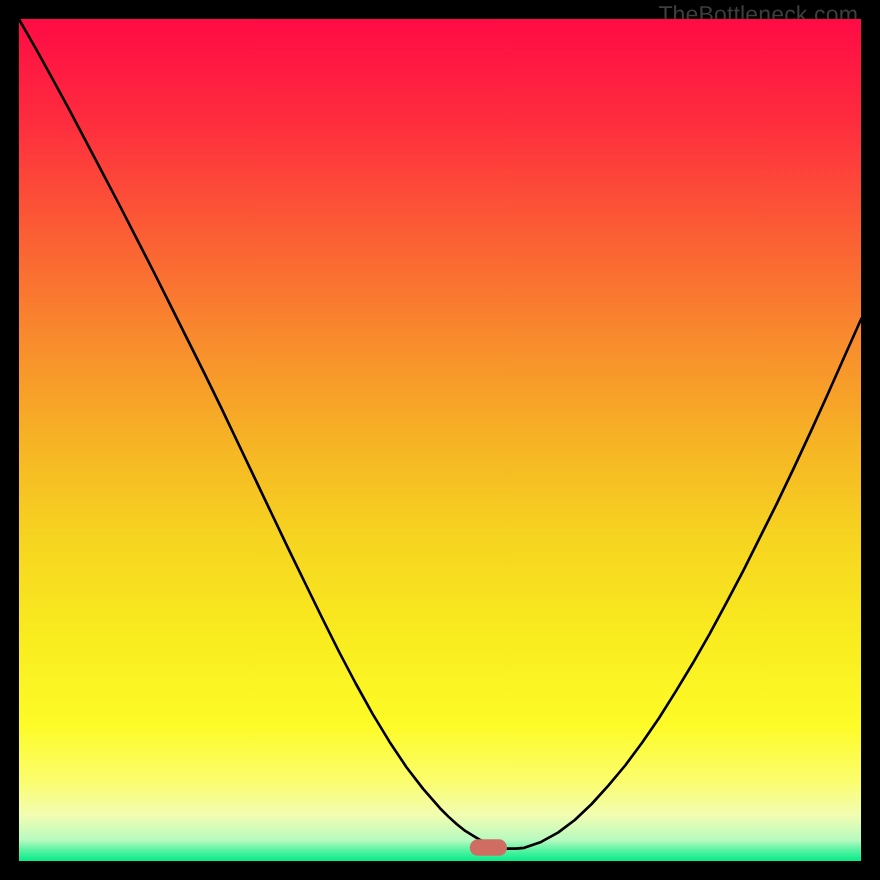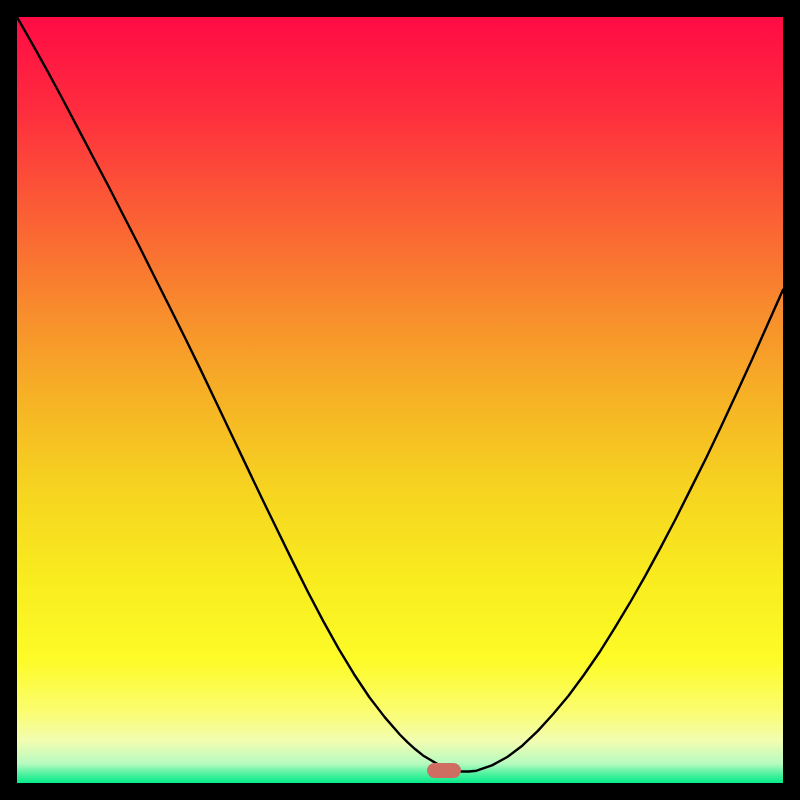--- a/index.html
+++ b/index.html
@@ -48,20 +48,21 @@
     border-radius: 9px;
     height: 15px;
     width: 34px;
   }
 </style>
 </head>
 <body>
 
 <div class="stage">
 
+  <div class="watermark">TheBottleneck.com</div>
 
   <div class="plot">
 
     <svg class="gradient" viewBox="0 0 766 766" preserveAspectRatio="none">
       <defs>
         <linearGradient id="bgGrad" x1="0" y1="0" x2="0" y2="1">
             <stop offset="0.00%" stop-color="#ff0b45"></stop>
             <stop offset="12.00%" stop-color="#fe2c3e"></stop>
             <stop offset="25.00%" stop-color="#fb5c35"></stop>
             <stop offset="38.00%" stop-color="#f88b2d"></stop>

